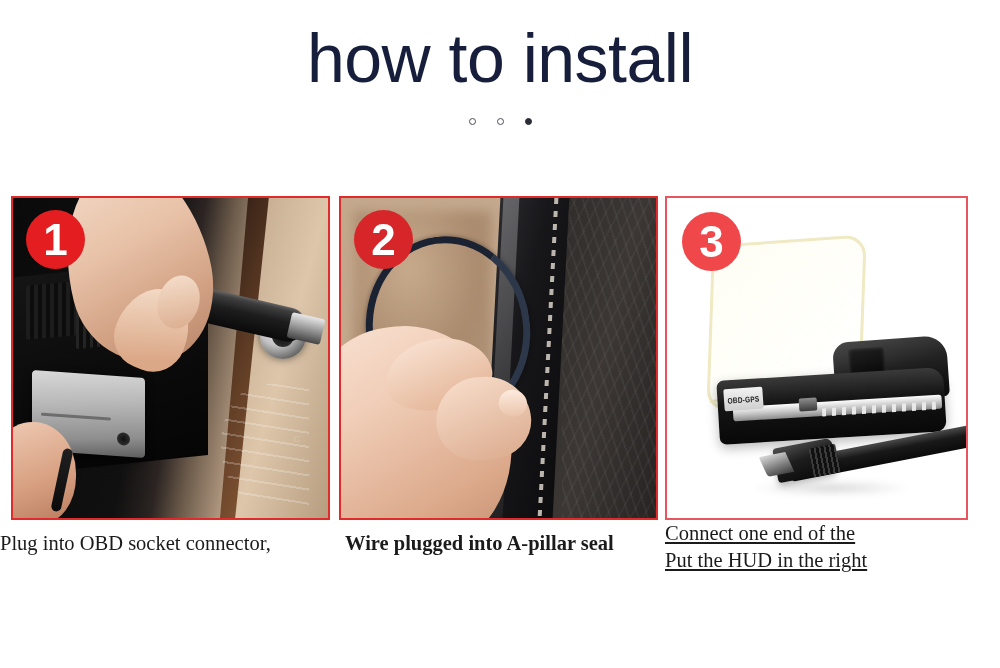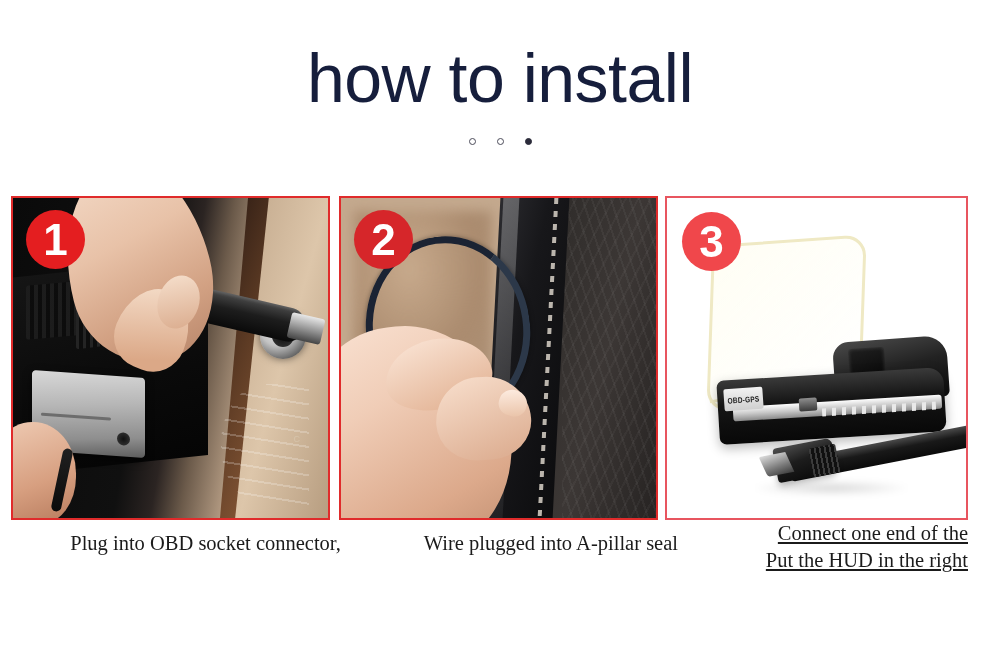--- a/index.html
+++ b/index.html
@@ -13,21 +13,21 @@
 
   body {
     background: #ffffff;
     font-family: "Liberation Serif", serif;
     position: relative;
   }
 
   
   .title-block {
     width: 1000px;
-    padding-top: 44px;
+    padding-top: 24px;
     text-align: center;
   }
 
   .page-title {
     font-family: "Liberation Sans", sans-serif;
     font-size: 68px;
     font-weight: 400;
     letter-spacing: -0.5px;
     color: #161e3c;
     line-height: 1.0;
@@ -106,25 +106,25 @@
   .badge-1 { background: #e41e20; }
   .badge-2 { background: #d6262a; }
   .badge-3 { background: #f0474b; top: 14px; left: 15px; }
 
   
   .caption {
     position: absolute;
     font-family: "Liberation Serif", serif;
     font-size: 20.5px;
     color: #1b1b1b;
-    text-align: right;
+    text-align: left;
     line-height: 1.32;
   }
   .cap-1 { top: 530px; left: 0px;   width: 341px; }
-  .cap-2 { top: 530px; left: 360px; width: 318px; }
+  .cap-2 { top: 530px; left: 345px; width: 318px; font-weight: bold; }
   .cap-3 { top: 520px; left: 665px; width: 303px; text-decoration: underline; }
 
   
   .p1-bg {
     position: absolute; inset: 0;
     background:
       linear-gradient(100deg, #0a0a0a 0%, #101010 42%, #2b2422 52%, #6b5a4a 60%,
                       #b89f86 72%, #c9b196 84%, #8e7a63 100%);
   }
   .p1-dash-dark {

